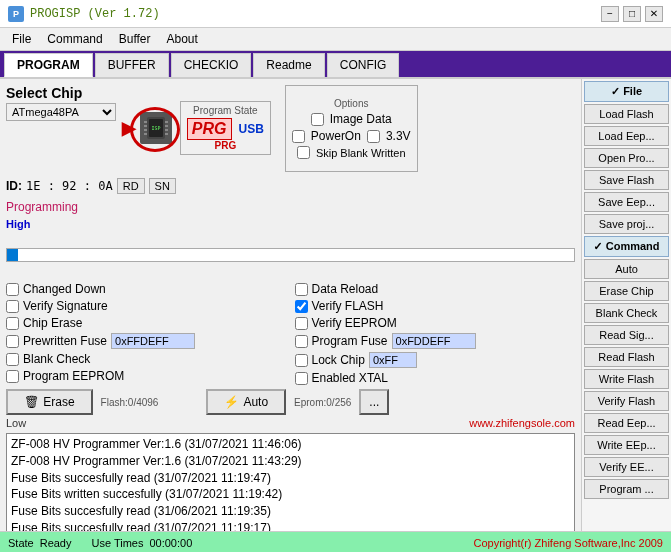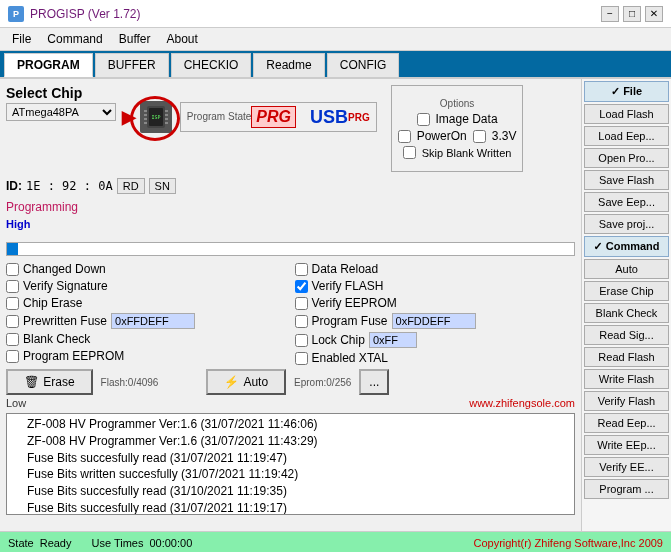--- a/index.html
+++ b/index.html
@@ -32,21 +32,22 @@
       border-radius: 2px;
       display: flex;
       align-items: center;
       justify-content: center;
       color: white;
       font-size: 9px;
       font-weight: bold;
     }
     .title-bar-title {
       font-size: 12px;
-      color: #701a75;
+      color: #4d7c0f;
+      font-family: Liberation Mono, monospace;
     }
     .title-bar-controls {
       display: flex;
       gap: 4px;
     }
     .title-btn {
       width: 18px;
       height: 16px;
       border: 1px solid #aaa;
       background: #e8e8e8;
@@ -63,21 +64,21 @@
       gap: 0;
       padding: 2px 4px;
       border-bottom: 1px solid #ccc;
     }
     .menu-item {
       padding: 2px 8px;
       cursor: pointer;
       font-size: 12px;
     }
     .tab-bar {
-      background: #0369a1;
+      background: #4c1d95;
       display: flex;
       border-bottom: 2px solid #ccc;
       padding: 0 4px;
     }
     .tab {
       padding: 4px 12px;
       cursor: pointer;
       font-size: 12px;
       border: 1px solid #ccc;
       border-bottom: none;
@@ -147,22 +148,22 @@
       font-size: 11px;
     }
     .programming-label {
       font-size: 12px;
       margin-bottom: 4px;
       color: #be185d;
     }
     .progress-area {
       display: flex;
       flex-direction: column;
-      gap: 12px;
-      margin-bottom: 6px;
+      gap: 18px;
+      margin-bottom: 20px;
     }
     .progress-bar-outer {
       width: 100%;
       height: 14px;
       background: #fff;
       border: 1px solid #aaa;
       position: relative;
     }
     .progress-bar-inner {
       height: 100%;
@@ -228,44 +229,44 @@
       font-size: 11px;
       gap: 20px;
       height: 22px;
     }
     .status-item { display: flex; gap: 6px; align-items: center; }
     .copyright { color: #cc0000; margin-left: auto; font-size: 11px; }
     .program-state-box {
       border: 1px solid #aaa;
       padding: 3px 6px;
       display: flex;
-      flex-direction: row;
+      flex-direction: column;
       align-items: center;
       margin-right: 8px;
     }
     .program-state-title { font-size: 10px; color: #555; margin-bottom: 2px; }
     .prg-usb-row {
       display: flex;
       align-items: center;
       gap: 2px;
     }
     .prg-text {
       font-size: 16px;
       font-style: italic;
       font-weight: bold;
       color: #cc0000;
       background: #ffcccc;
       padding: 1px 4px;
       border: 1px solid #cc0000;
     }
     .usb-text {
-      font-size: 18px;
+      font-size: 12px;
       font-weight: bold;
       color: #0033cc;
-      margin-left: 12px;
+      margin-left: 5px;
     }
     .prg-sub {
       font-size: 10px;
       font-weight: bold;
       color: #cc0000;
     }
     .chip-icon {
       width: 32px;
       height: 32px;
       background: #555;
@@ -309,21 +310,21 @@
     }
     .section-label { font-weight: bold; font-size: 14px; margin-bottom: 2px; }
     .skip-label { font-size: 11px; }
     .log-outer {
       border: 1px solid #888;
       background: #fff;
     }
     .log-scroll {
       height: 100px;
       overflow-y: scroll;
-      padding: 2px 20px;
+      padding: 2px 4px;
     }
   </style>
 </head>
 <body>
 
 <div class="title-bar">
   <div class="title-bar-left">
     <div class="title-bar-icon">P</div>
     <span class="title-bar-title">PROGISP (Ver 1.72)</span>
   </div>
@@ -509,21 +510,21 @@
       <span class="prog-label low">Low</span>
       <span style="font-size:11px;color:#cc0000;">www.zhifengsole.com</span>
     </div>
 
     <div class="log-outer" style="margin-top:4px;">
       <div class="log-scroll">
         <div class="log-line">ZF-008 HV Programmer Ver:1.6 (31/07/2021 11:46:06)</div>
         <div class="log-line">ZF-008 HV Programmer Ver:1.6 (31/07/2021 11:43:29)</div>
         <div class="log-line">Fuse Bits succesfully read (31/07/2021 11:19:47)</div>
         <div class="log-line">Fuse Bits written succesfully (31/07/2021 11:19:42)</div>
-        <div class="log-line">Fuse Bits succesfully read (31/10/2021 11:19:35)</div>
+        <div class="log-line">Fuse Bits succesfully read (31/06/2021 11:19:35)</div>
         <div class="log-line">Fuse Bits succesfully read (31/07/2021 11:19:17)</div>
 
       </div>
     </div>
   </div>
 
   <div class="right-panel">
     <div class="right-btn section-header">✓ File</div>
     <div class="right-btn">Load Flash</div>
     <div class="right-btn">Load Eep...</div>

